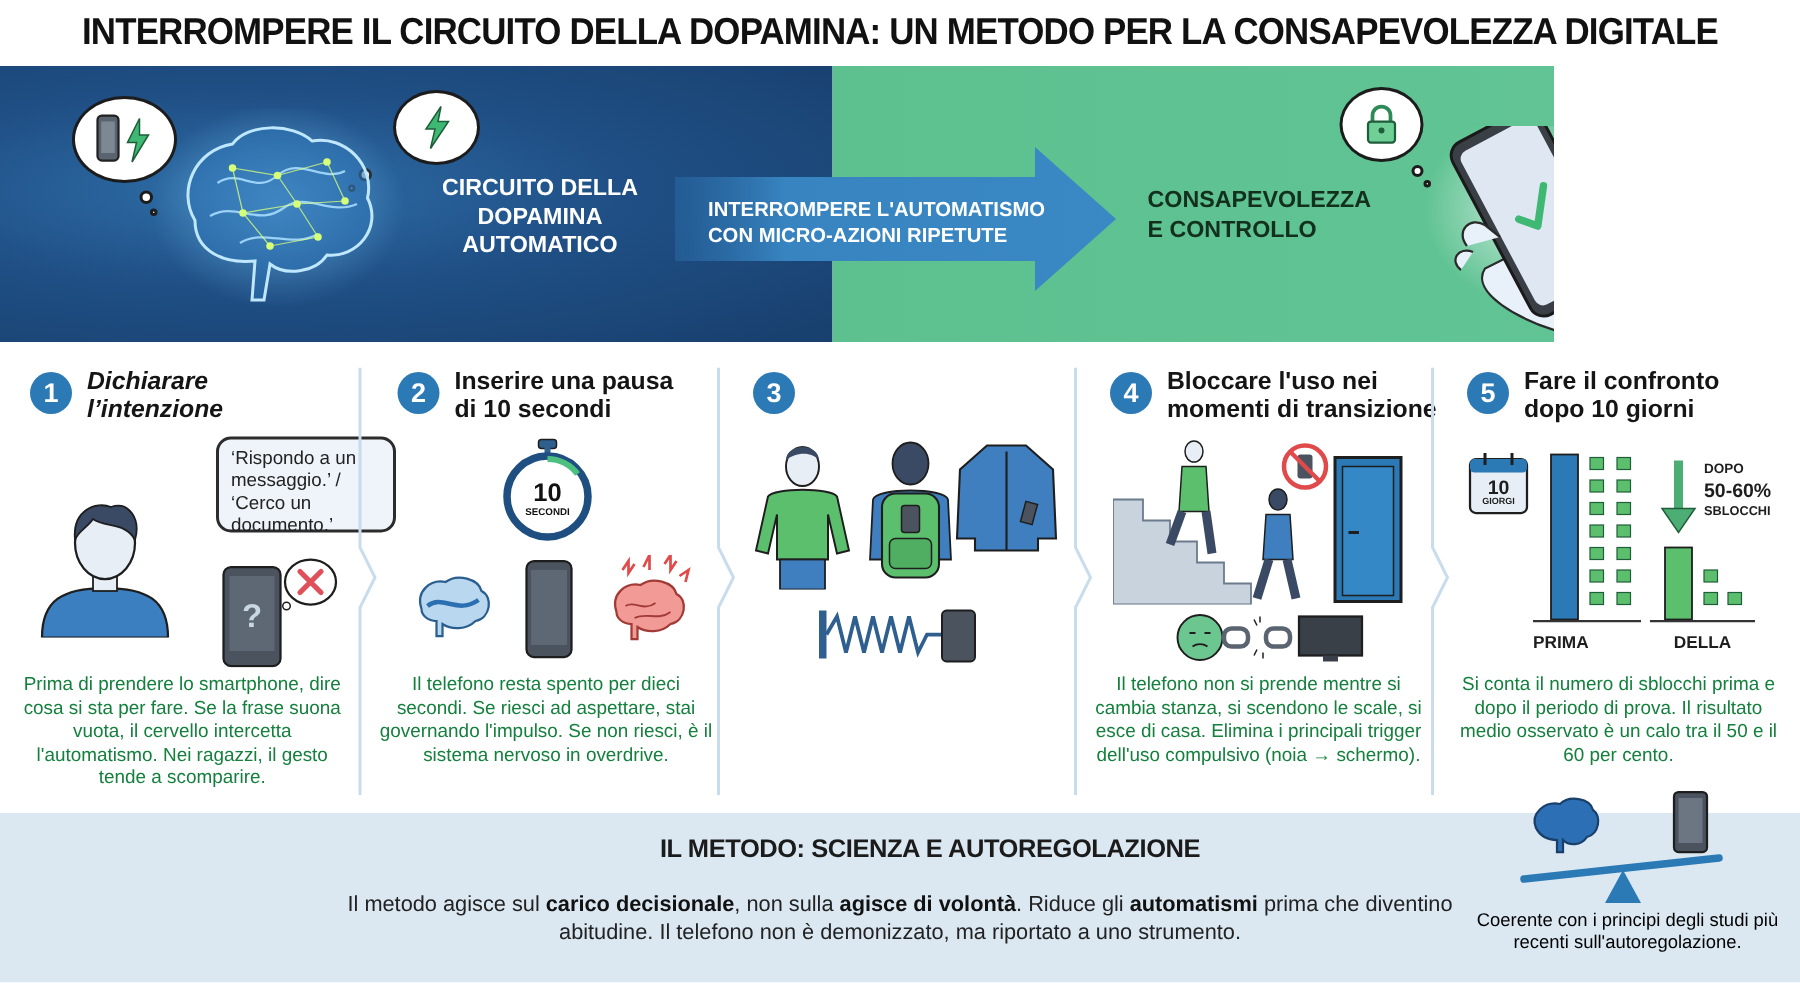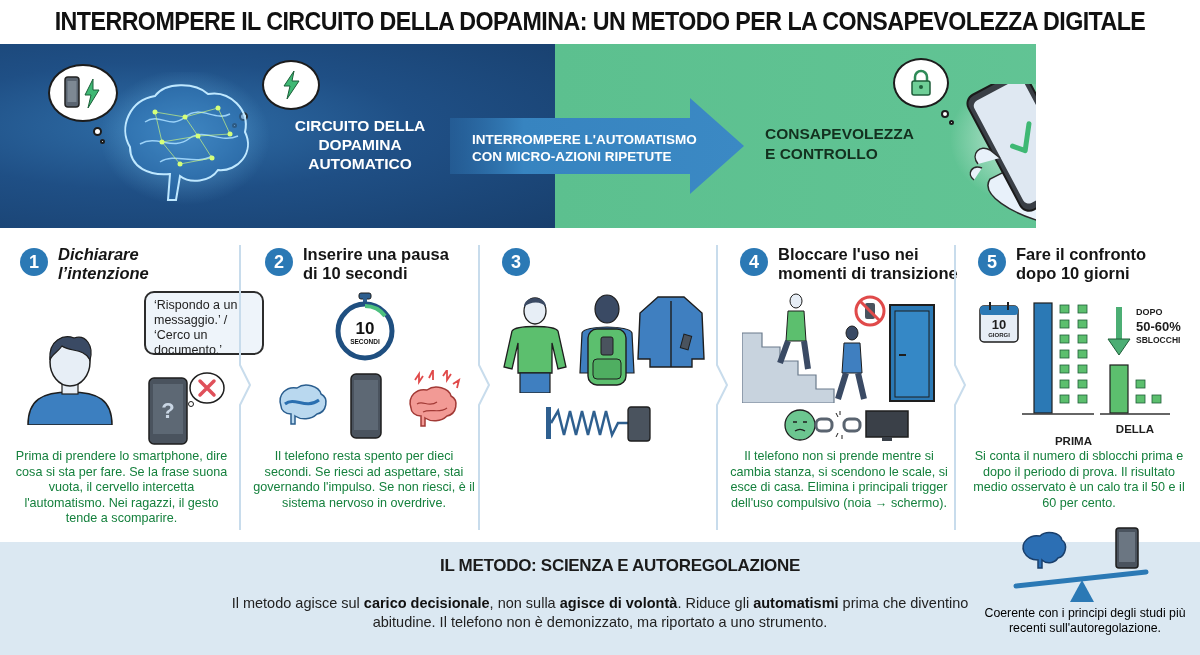--- a/index.html
+++ b/index.html
@@ -367,21 +367,21 @@
       </g>
       <line x1="2" y1="115" x2="74" y2="115" stroke="#333" stroke-width="1.5"></line>
       <rect x="90" y="66" width="18" height="48" fill="#5cbf6e" stroke="#1e1e1e" stroke-width="1.2"></rect>
       <line x1="80" y1="115" x2="150" y2="115" stroke="#333" stroke-width="1.5"></line>
       <line x1="99" y1="8" x2="99" y2="42" stroke="#4cae74" stroke-width="6"></line>
       <path d="M88 40 L110 40 L99 56 Z" fill="#4cae74" stroke="#1e5e38" stroke-width="1"></path>
     </svg>
     <div style="position:absolute;left:178px;top:72px;font-weight:700;font-size:9px;">DOPO</div>
     <div style="position:absolute;left:178px;top:84px;font-weight:700;font-size:13px;">50-60%</div>
     <div style="position:absolute;left:178px;top:100px;font-weight:700;font-size:8.5px;">SBLOCCHI</div>
-    <div style="position:absolute;left:64px;top:188px;width:70px;text-align:right;font-weight:700;font-size:11.5px;margin-top:12px;">PRIMA</div>
+    <div style="position:absolute;left:64px;top:188px;width:70px;text-align:left;font-weight:700;font-size:11.5px;">PRIMA</div>
     <div style="position:absolute;left:142px;top:188px;width:70px;text-align:center;font-weight:700;font-size:11.5px;">DELLA</div>
     <div class="step-desc">Si conta il numero di sblocchi prima e dopo il periodo di prova. Il risultato medio osservato è un calo tra il 50 e il 60 per cento.</div>
   </div>
 </div>
 
 <div class="footer">
   <div class="footer-title">IL METODO: SCIENZA E AUTOREGOLAZIONE</div>
   <div class="footer-text"><span>Il metodo agisce sul </span><b>carico decisionale</b><span>, non sulla </span><b>agisce di volontà</b><span>. Riduce gli </span><b>automatismi</b><span> prima che diventino abitudine. Il telefono non è demonizzato, ma riportato a uno strumento.</span></div>
   <svg style="position:absolute;left:1010px;top:-16px;" width="150" height="76" viewBox="0 0 150 76">
     <path d="M14 26 C10 16 20 8 30 10 C36 4 50 6 52 14 C58 18 56 30 48 32 C44 38 36 38 32 34 L32 42 L28 42 L28 34 C20 34 16 30 14 26 Z" fill="#2c6fb4" stroke="#1a3f6b" stroke-width="1.5"></path>

